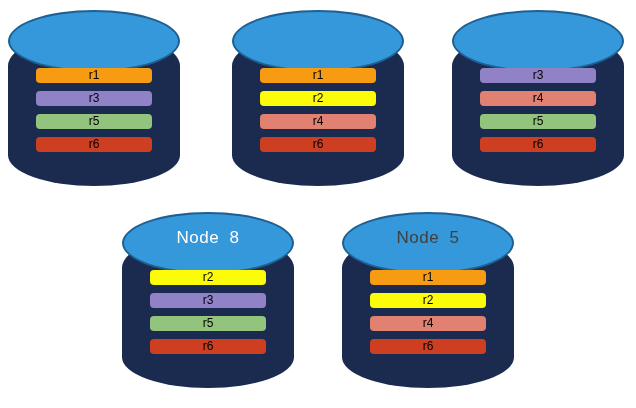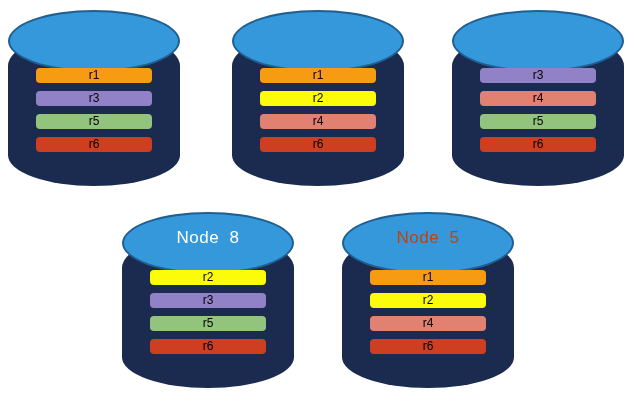--- a/index.html
+++ b/index.html
@@ -125,21 +125,21 @@
       <div class="records">
         <div class="record" style="background: rgb(251, 251, 10); color: rgb(0, 0, 0);">r2</div>
         <div class="record" style="background: rgb(145, 130, 200); color: rgb(0, 0, 0);">r3</div>
         <div class="record" style="background: rgb(147, 196, 125); color: rgb(0, 0, 0);">r5</div>
         <div class="record" style="background: rgb(206, 63, 34); color: rgb(0, 0, 0);">r6</div>
       </div>
     </div>
     <div class="node" style="left: 342px; top: 212px;">
       <div class="cyl-body" style="background: rgb(27, 43, 80);"></div>
       <div class="cyl-top" style="background: rgb(52, 152, 219); border-color: rgb(31, 95, 145);"></div>
-      <div class="node-label" style="color: #c2410c;">Node  5</div>
+      <div class="node-label" style="color: #404040;">Node  5</div>
       <div class="records">
         <div class="record" style="background: rgb(247, 156, 18); color: rgb(0, 0, 0);">r1</div>
         <div class="record" style="background: rgb(251, 251, 10); color: rgb(0, 0, 0);">r2</div>
         <div class="record" style="background: rgb(224, 129, 114); color: rgb(0, 0, 0);">r4</div>
         <div class="record" style="background: rgb(206, 63, 34); color: rgb(0, 0, 0);">r6</div>
       </div>
     </div>
   </div>
 
 </body></html>

